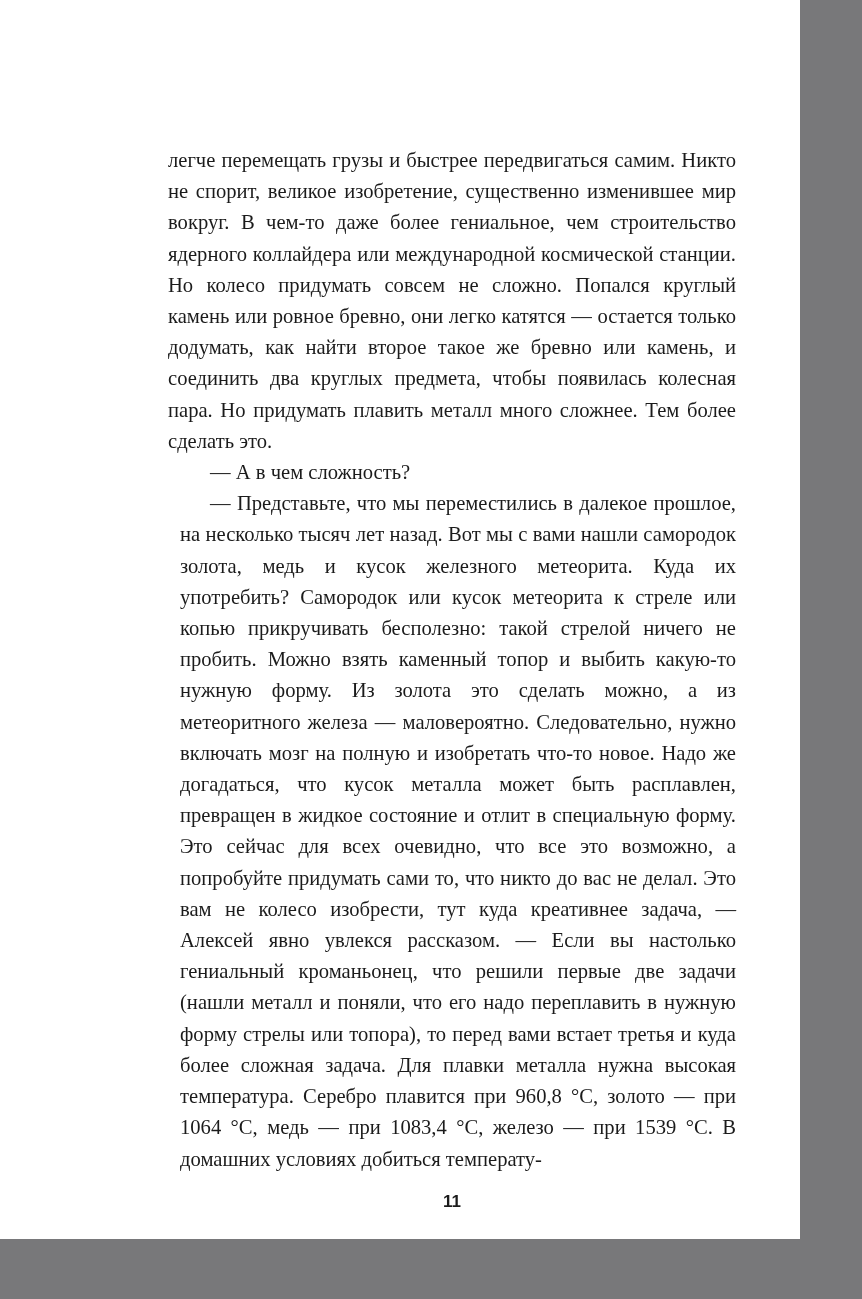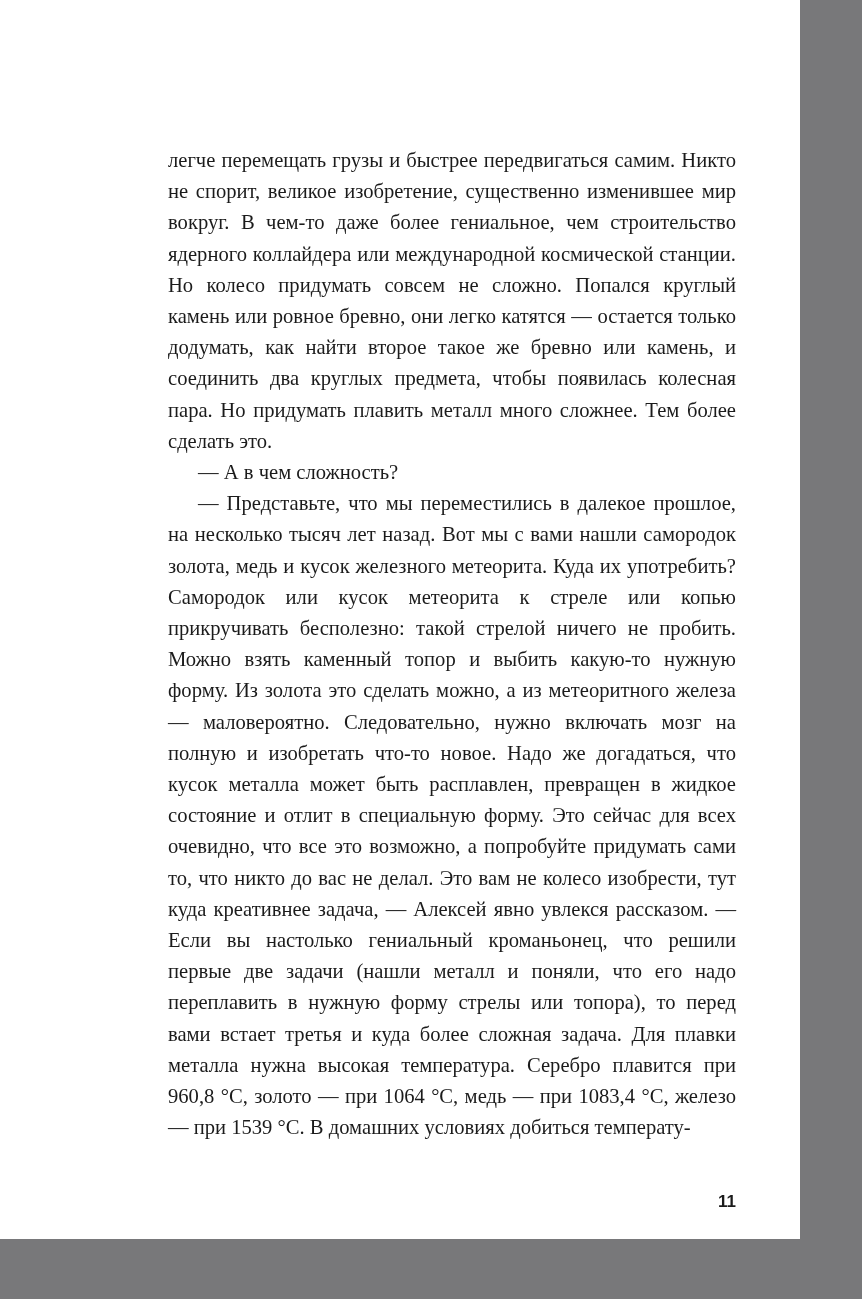--- a/index.html
+++ b/index.html
@@ -34,27 +34,28 @@
     color: #1b1b1b;
     text-align: justify;
     text-justify: inter-word;
     hyphens: manual;
   }
   .body-text p {
     margin: 0;
   }
   .body-text p.indent {
     text-indent: 30px;
+    margin-left: 12px;
   }
   .page-number {
     position: absolute;
     left: 168px;
     top: 1192px;
     width: 568px;
-    text-align: right;
+    text-align: center;
     font-family: "Liberation Sans", sans-serif;
     font-weight: bold;
     font-size: 17px;
     color: #1b1b1b;
   }
   .right-band {
     position: absolute;
     right: 0;
     top: 0;
     width: 62px;

